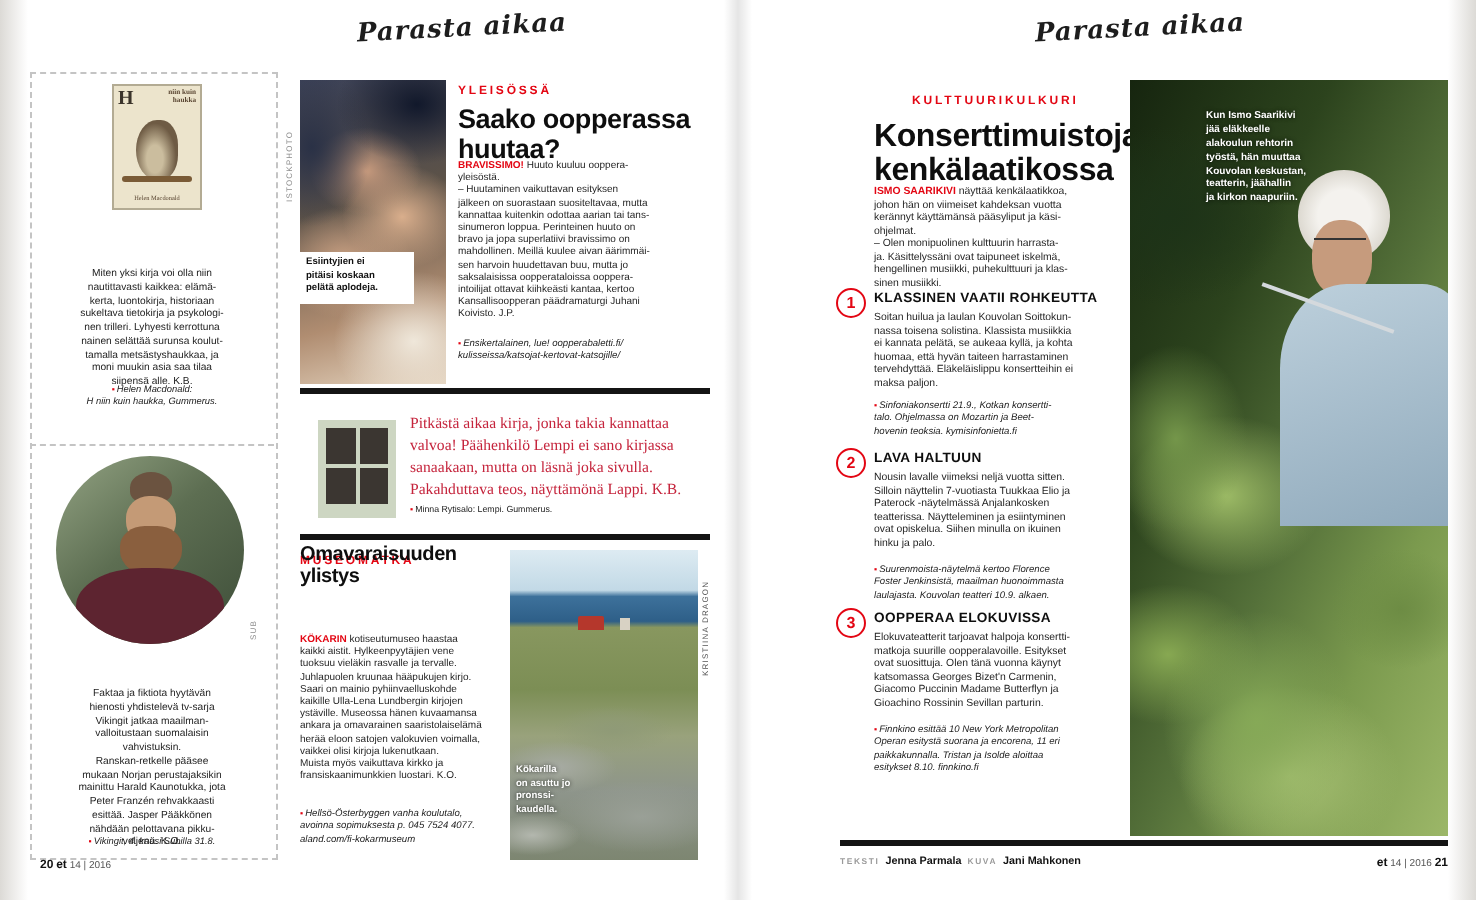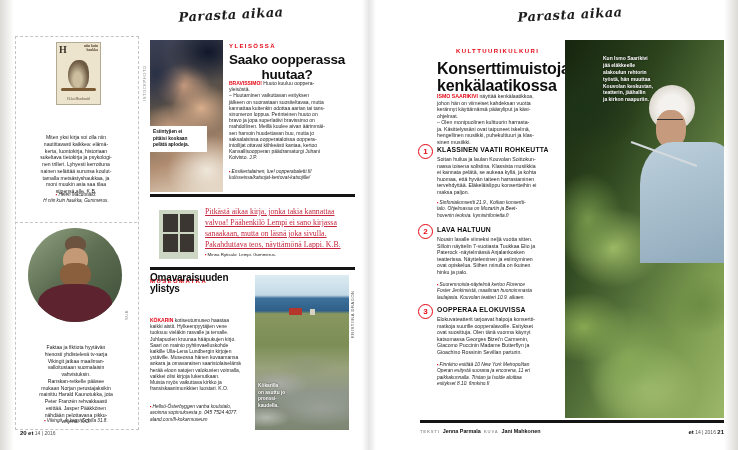--- a/index.html
+++ b/index.html
@@ -156,21 +156,21 @@
 
   <div class="abs vcred" style="left:142px;top:46px;height:55px;">ISTOCKPHOTO</div>
   <div class="abs ph-audience" style="left:150px;top:40px;width:73px;height:152px;"></div>
   <div class="abs" style="left:150px;top:126px;width:51px;background:#fff;padding:3px 3px;">
     <div class="pre" style="font-size:4.8px;font-weight:700;line-height:1.4;color:#111;">Esiintyjien ei
 pitäisi koskaan
 pelätä aplodeja.</div>
   </div>
 
   <div class="abs kicker" style="left:229px;top:43px;">YLEISÖSSÄ</div>
-  <div class="abs hl pre" style="left:229px;top:53px;font-size:13.5px;line-height:1.08;text-align:center;">Saako oopperassa
+  <div class="abs hl pre" style="left:229px;top:53px;font-size:13.5px;line-height:1.08;">Saako oopperassa
 huutaa?</div>
   <div class="abs body" style="left:229px;top:80px;width:127px;">
     <span class="lead">BRAVISSIMO!</span><span class="pre"> Huuto kuuluu ooppera-
 yleisöstä.
 – Huutaminen vaikuttavan esityksen
 jälkeen on suorastaan suositeltavaa, mutta
 kannattaa kuitenkin odottaa aarian tai tans-
 sinumeron loppua. Perinteinen huuto on
 bravo ja jopa superlatiivi bravissimo on
 mahdollinen. Meillä kuulee aivan äärimmäi-
@@ -188,21 +188,21 @@
   <div class="abs bar" style="left:150px;top:194px;width:205px;"></div>
 
   <div class="abs cover-lempi" style="left:159px;top:210px;width:39px;height:49px;">
     <div class="lempi-grid">
         <div></div>
         <div></div>
         <div></div>
         <div></div>
       </div>
   </div>
-  <div class="abs quote pre" style="left:205px;top:206px;width:152px;text-decoration:underline;">Pitkästä aikaa kirja, jonka takia kannattaa
+  <div class="abs quote pre" style="left:205px;top:206px;width:152px;">Pitkästä aikaa kirja, jonka takia kannattaa
 valvoa! Päähenkilö Lempi ei sano kirjassa
 sanaakaan, mutta on läsnä joka sivulla.
 Pakahduttava teos, näyttämönä Lappi. K.B.</div>
   <div class="abs credit" style="left:205px;top:252px;width:150px;font-style:normal;font-size:4.4px;">
     <span class="bullet">▪</span><span>Minna Rytisalo: Lempi. Gummerus.</span>
   </div>
 
   <div class="abs bar" style="left:150px;top:267px;width:205px;"></div>
 
   <div class="abs kicker" style="left:150px;top:278px;">MUSEOMATKA</div>

